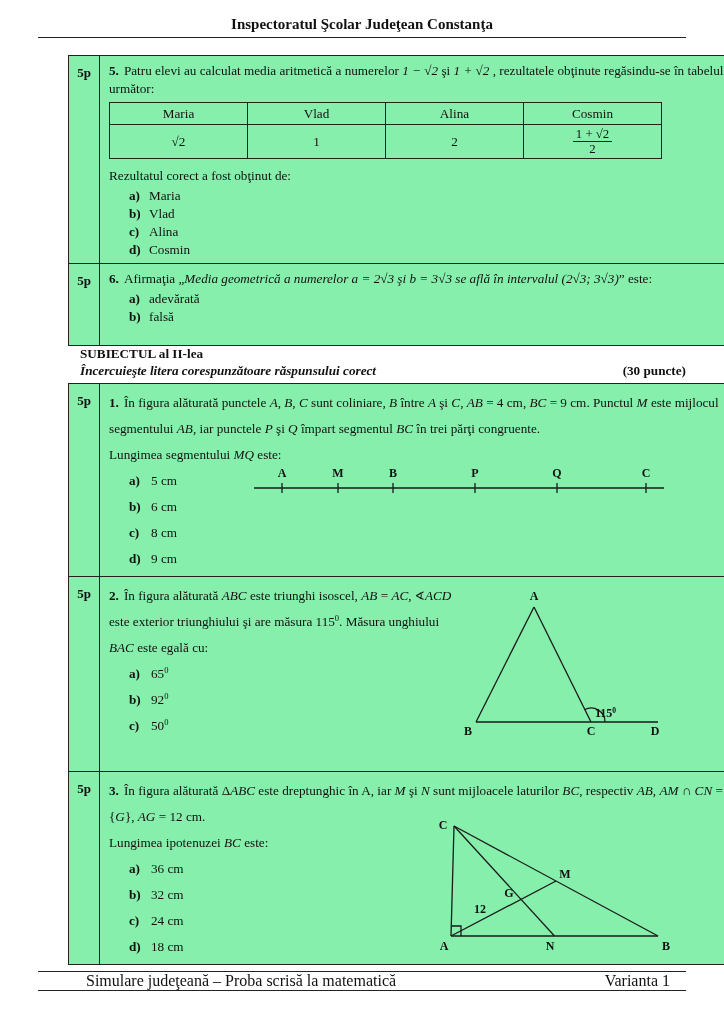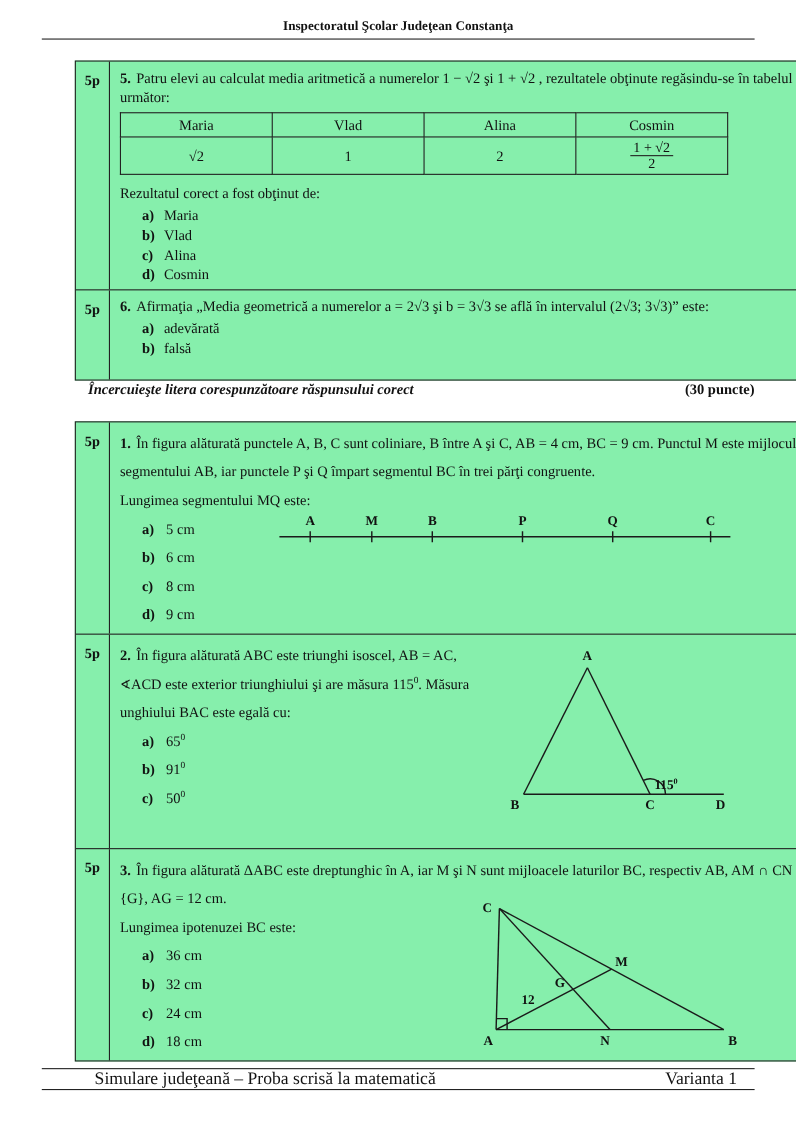--- a/index.html
+++ b/index.html
@@ -4,35 +4,35 @@
 <style>
   *{margin:0;padding:0;box-sizing:border-box}
   html,body{background:#fff}
   body{
     width:724px;height:1024px;position:relative;overflow:hidden;
     font-family:"Liberation Serif","DejaVu Serif",serif;
     color:#111;font-size:13.2px;
   }
   .hdr{
     position:absolute;left:38px;top:16px;width:648px;text-align:center;
-    font-weight:bold;font-size:12px;padding-bottom:4px;border-bottom:1px solid #222;
+    font-weight:bold;font-size:15px;padding-bottom:4px;border-bottom:1px solid #222;
   }
   .qtable{position:absolute;left:68px;width:694px;border:1px solid #222;background:#86efac}
   .t1{top:55px}
   .t2{top:383px}
   .qrow{display:flex;border-top:1px solid #222}
   .qrow:first-child{border-top:none}
   .pts{width:31px;min-width:31px;border-right:1px solid #222;text-align:center;
        font-weight:bold;font-size:13px;padding-top:9px}
   .qc{flex:1;position:relative;padding:6px 10px 4px 9px;line-height:18px}
   .t2 .qc{line-height:26px}
   .r5{min-height:192px}.r6{min-height:82px}
   .r21{min-height:187px}.r22{min-height:195px}.r23{min-height:192px}
   .qnum{font-weight:bold;margin-right:5px}
-  .m,.i{}
+  .m,.i{font-style:italic}
   .sup{vertical-align:super;font-size:8.5px;line-height:0}
   .ang{font-family:"DejaVu Sans",sans-serif;font-size:12px}
   .narrow{display:block;max-width:344px}
   .anstab{border-collapse:collapse;width:553px;margin:4px 0 4px 0;table-layout:fixed}
   .anstab td{border:1px solid #222;text-align:center;width:25%;vertical-align:middle}
   .anstab .hrow td{height:22px}
   .anstab .vrow td{height:34px}
   .frac{display:inline-block;vertical-align:middle;text-align:center;line-height:14px;font-size:12.8px}
   .frac .num{display:block;border-bottom:1px solid #222;padding:0 3px}
   .frac .den{display:block}
@@ -108,20 +108,21 @@
       <div class="opts">
         <div class="opt"><span class="ol">a)</span><span class="ot">adevărată</span></div>
         <div class="opt"><span class="ol">b)</span><span class="ot">falsă</span></div>
       </div>
     </div>
   </div>
 
 </div>
 
 <div class="sect">
+  <div class="st">SUBIECTUL al II-lea</div>
   <div class="srow">
     <span class="si">Încercuieşte litera corespunzătoare răspunsului corect</span>
     <span class="spt">(30 puncte)</span>
   </div>
 </div>
 
 <div class="qtable t2">
 
   <div class="qrow r21">
     <div class="pts">5p</div>
@@ -153,21 +154,21 @@
       </div>
     </div>
   </div>
 
   <div class="qrow r22">
     <div class="pts">5p</div>
     <div class="qc">
       <p class="narrow"><span class="qnum">2.</span><span><span>În figura alăturată </span><span class="m">ABC</span><span> este triunghi isoscel, </span><span class="m">AB</span><span> = </span><span class="m">AC</span><span>, </span><span class="ang">∢</span><span class="m">ACD</span><span> este exterior triunghiului şi are măsura 115</span><span class="sup">0</span><span>. Măsura unghiului </span><span class="m">BAC</span><span> este egală cu:</span></span></p>
       <div class="opts">
         <div class="opt"><span class="ol">a)</span><span class="ot">65</span><span class="osup">0</span></div>
-        <div class="opt"><span class="ol">b)</span><span class="ot">91</span><span class="osup">0</span></div>
+        <div class="opt"><span class="ol">b)</span><span class="ot">92</span><span class="osup">0</span></div>
         <div class="opt"><span class="ol">c)</span><span class="ot">50</span><span class="osup">0</span></div>
       </div>
       <div class="fig figQ2">
         <svg viewBox="0 0 232 162" width="232" height="162">
           <line x1="88" y1="18" x2="30" y2="133"></line>
           <line x1="88" y1="18" x2="145" y2="133"></line>
           <line x1="30" y1="133" x2="212" y2="133"></line>
           <path d="M 159 133 A 14 14 0 0 0 138.8 120.5"></path>
           <text x="88" y="11" text-anchor="middle">A</text>
           <text x="22" y="146" text-anchor="middle">B</text>

